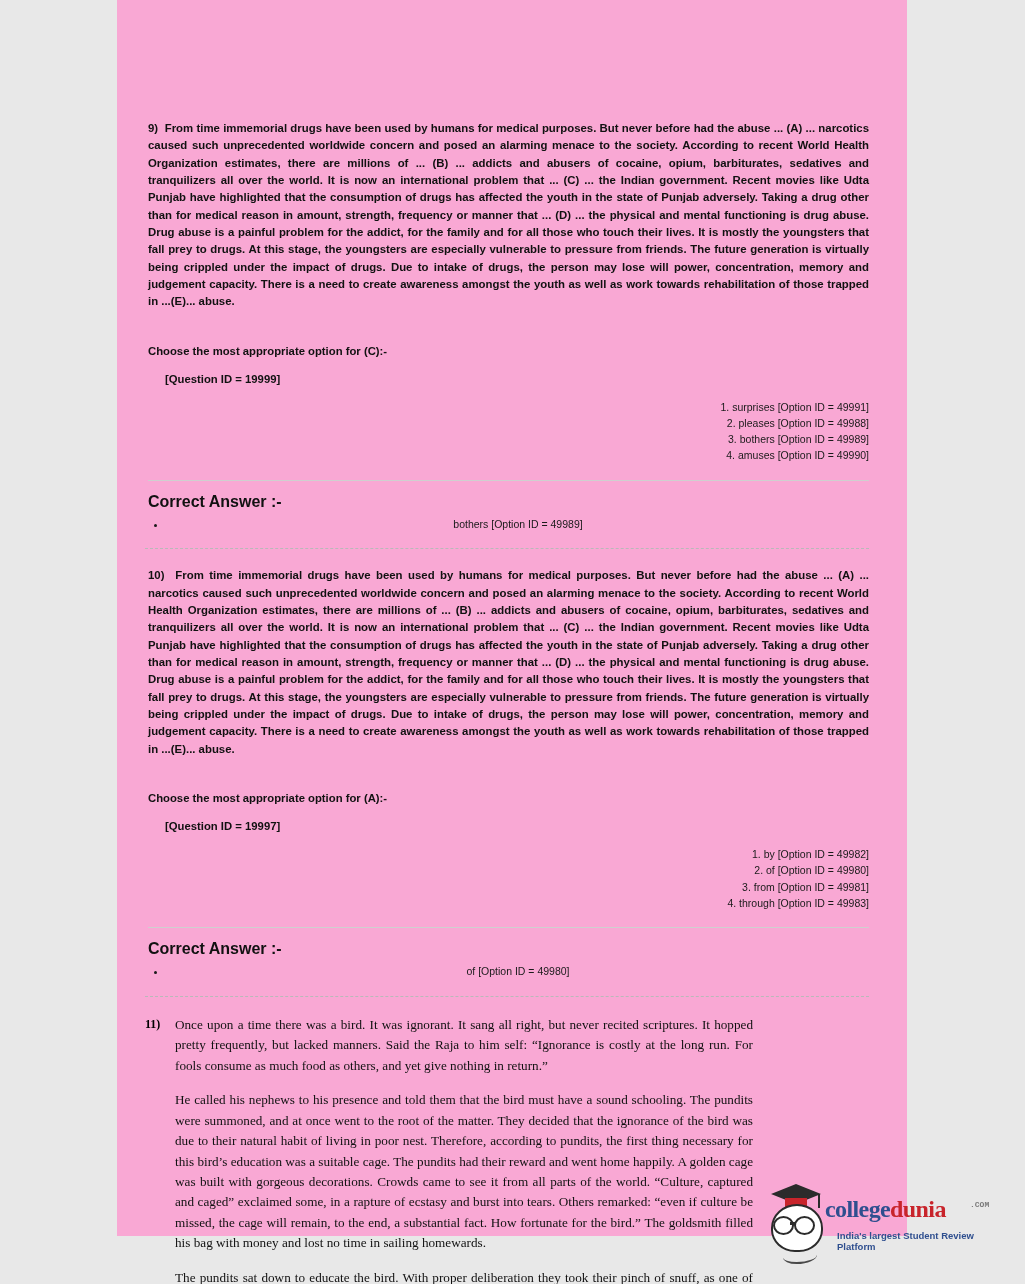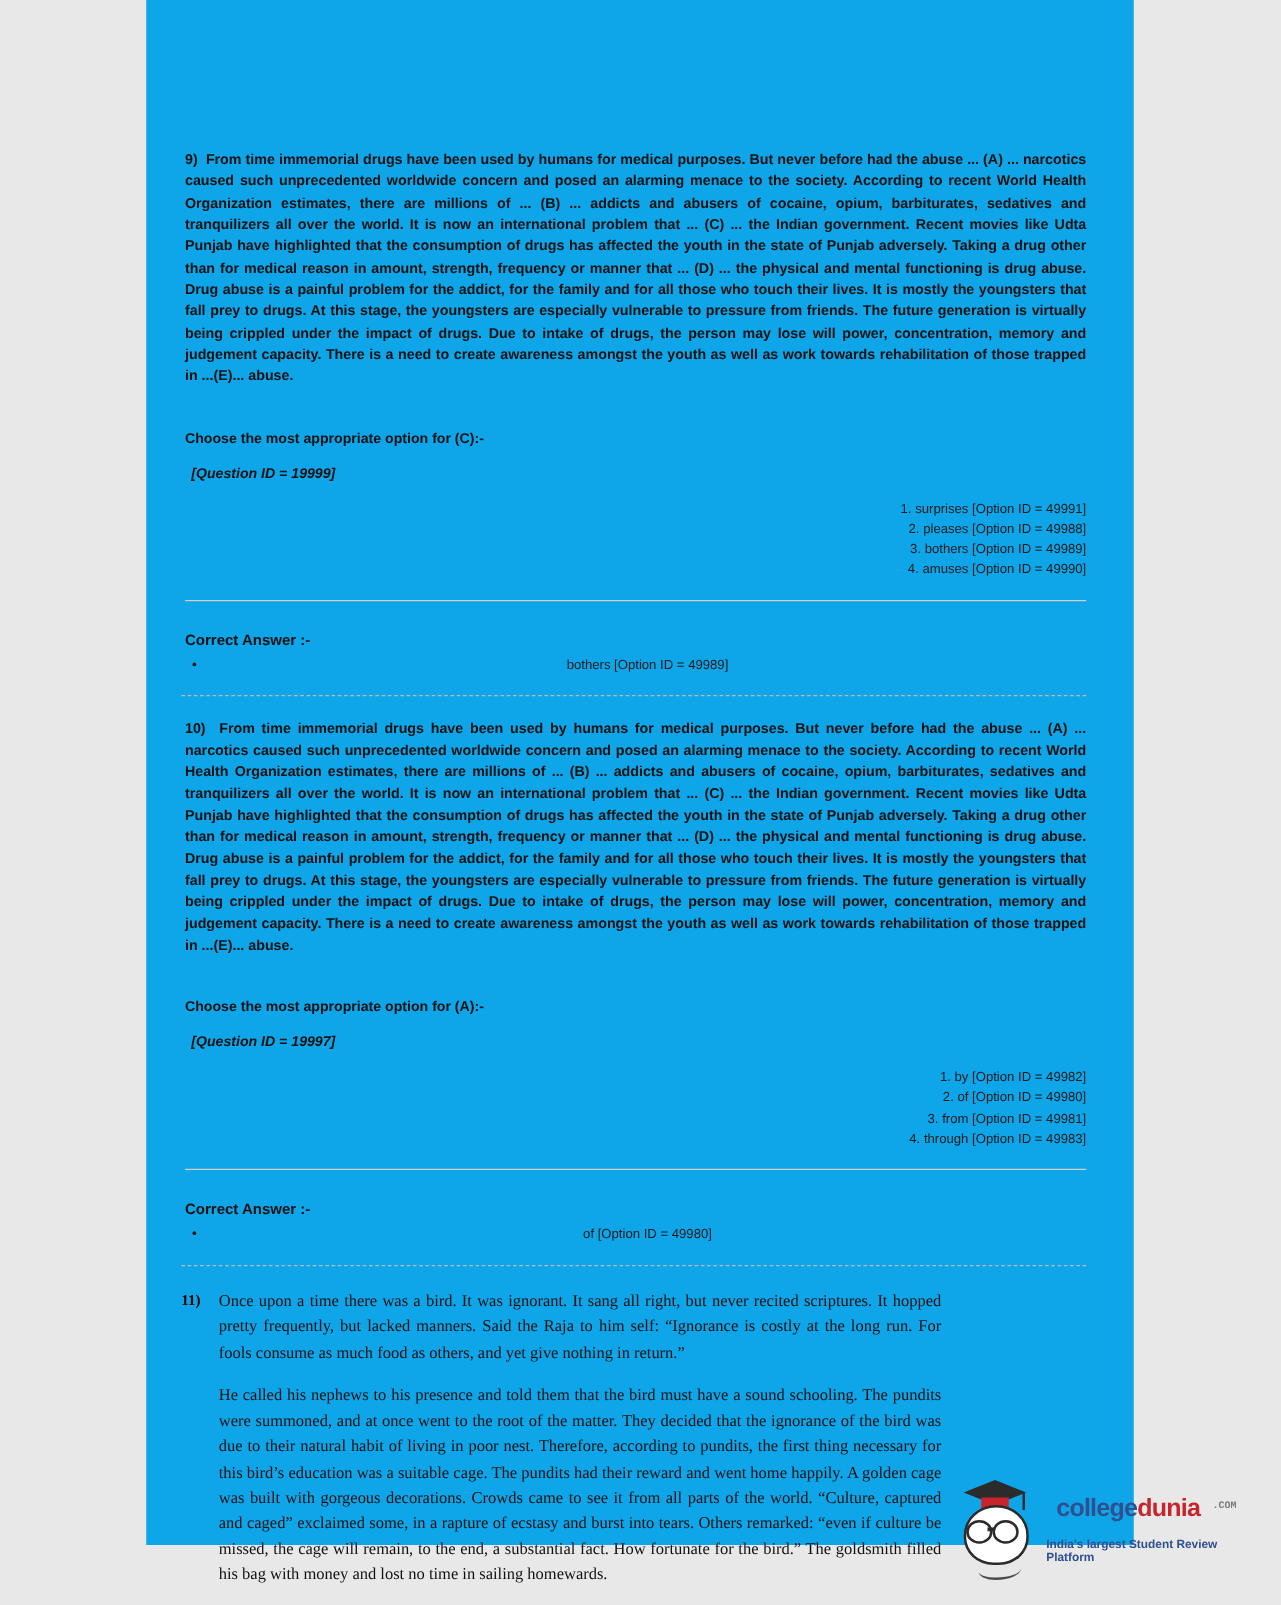--- a/index.html
+++ b/index.html
@@ -13,21 +13,21 @@
     font-family: "Liberation Sans", sans-serif;
     position: relative;
     overflow: hidden;
   }
   .page {
     position: absolute;
     left: 117px;
     top: 0px;
     width: 790px;
     height: 1236px;
-    background: #0ea5e9;
+    background: #f9a8d4;
     box-sizing: border-box;
   }
   .page-inner {
     padding: 120px 38px 0 28px;
   }
   .q-block {
     padding-bottom: 6px;
   }
   .q-sep {
     border-bottom: 1px dashed #b9b9b9;
@@ -47,41 +47,40 @@
   .q-prompt {
     font-size: 11.3px;
     font-weight: bold;
     color: #111111;
     margin: 34px 0 0 3px;
   }
   .q-id {
     font-size: 11.3px;
     font-weight: bold;
     color: #111111;
-    margin: 16px 0 0 8px;
-    font-style: italic;
+    margin: 16px 0 0 20px;
   }
   .opt-list {
     margin: 14px 0 0 10px;
     padding: 0;
     list-style: none;
     text-align: right;
   }
   .opt-list li {
     font-size: 10.5px;
     color: #1a1a1a;
     line-height: 1.55;
     font-weight: normal;
   }
   .ans-head {
-    font-size: 12px;
+    font-size: 16px;
     font-weight: bold;
     color: #111111;
     margin: 16px 0 0 3px;
-    padding-top: 24px;
+    padding-top: 12px;
     border-top: 1px solid #cfcfcf;
   }
   .ans-list {
     margin: 6px 0 0 22px;
     padding: 0;
     list-style: disc;
     text-align: center;
   }
   .ans-list li {
     font-size: 10.5px;
@@ -158,26 +157,25 @@
     left: 27px;
     top: 40px;
     width: 6px;
     height: 2.5px;
     background: #2b2b2b;
   }
   .logo-text {
     position: absolute;
     left: 62px;
     top: 14px;
-    font-family: Liberation Sans, sans-serif;
-    font-size: 20px;
+    font-family: Liberation Serif, serif;
+    font-size: 24px;
     font-weight: bold;
     color: #2f4f8f;
     letter-spacing: -0.6px;
-    margin-left: 20px;
   }
   .logo-text .accent { color: #c8242b; }
   .logo-com {
     position: absolute;
     left: 207px;
     top: 18px;
     font-family: Liberation Mono, monospace;
     font-size: 8px;
     font-weight: bold;
     color: #7a7a7a;

